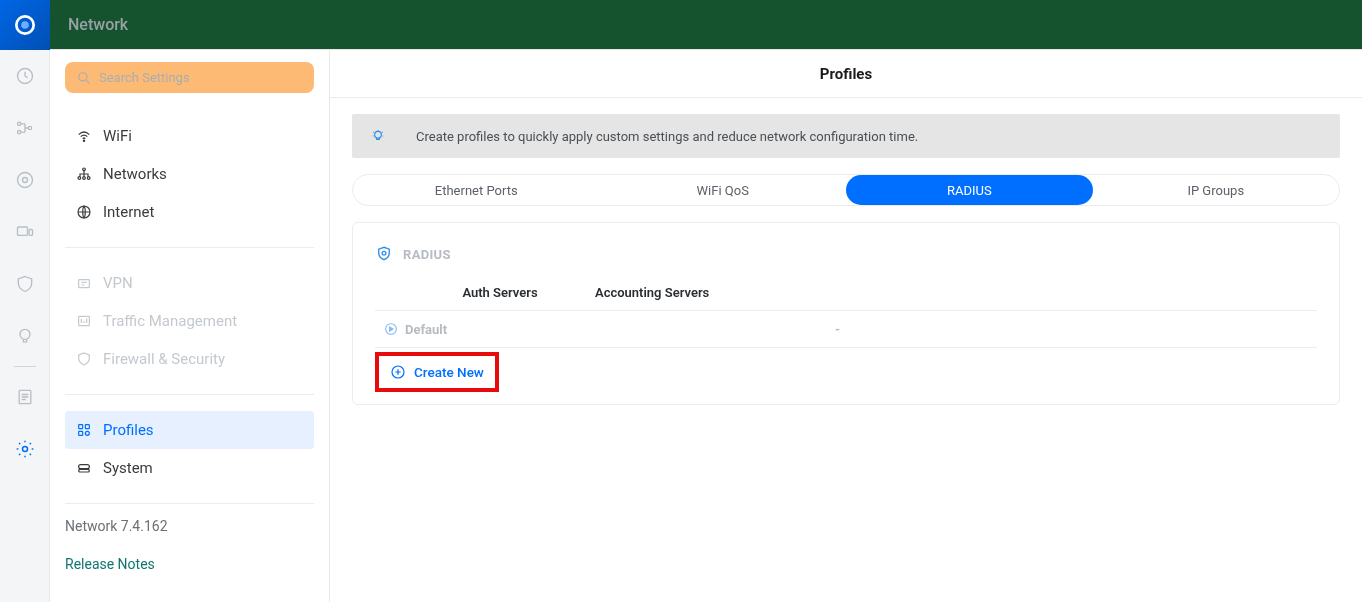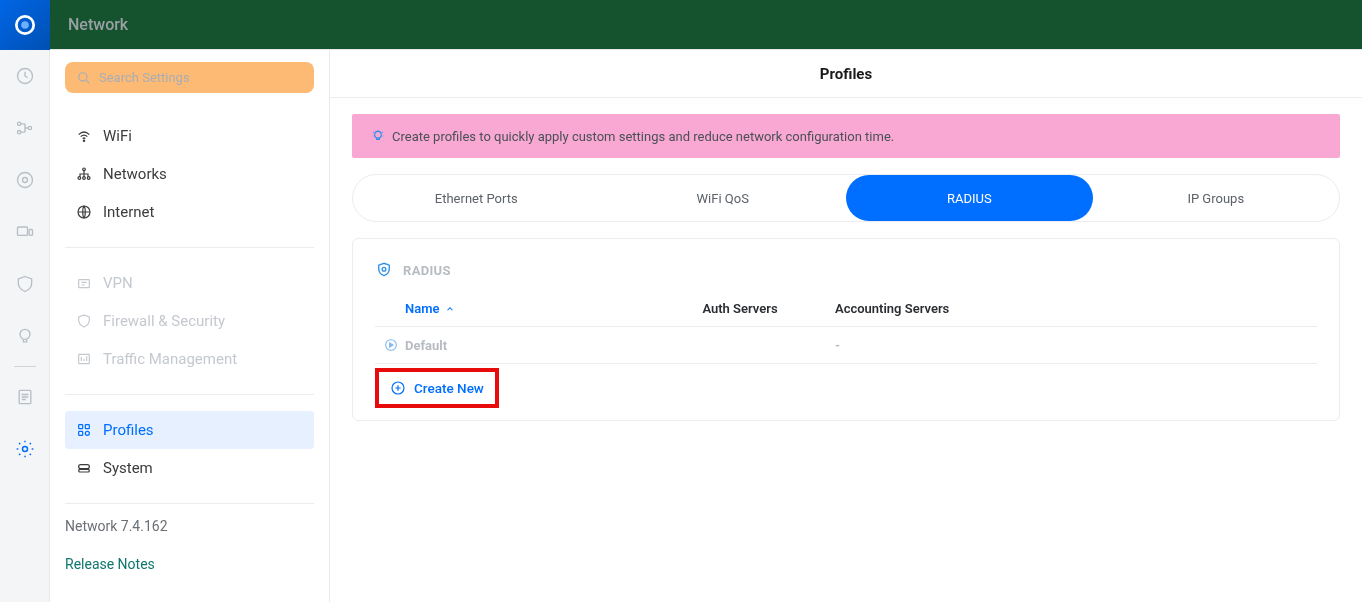--- a/index.html
+++ b/index.html
@@ -36,24 +36,24 @@
     .nav-divider { height: 1px; background: #eaecef; margin: 10px 0; }
     .sidebar-footer { margin-top: auto; font-size: 14px; color: #6b7075; padding: 0 0 18px 0; }
     .sidebar-footer a { color: #0f766e; text-decoration: none; display: block; margin-top: 22px;}
     
     
     .page { flex: 1; display: flex; flex-direction: column; }
     .page-header { height: 48px; display: flex; align-items: center; justify-content: center; border-bottom: 1px solid #eaecef; }
     .page-title { font-size: 15px; font-weight: 700; color: #1a1a1a; }
     .page-content { padding: 16px 22px; }
     
-    .info-banner { background: #f9a8d4; padding: 14px 18px; display: flex; align-items: center; gap: 6px; font-size: 13px; color: #4a5056; border-radius: 2px; margin-bottom: 16px; }
+    .info-banner { background: #e5e5e5; padding: 14px 18px; display: flex; align-items: center; gap: 30px; font-size: 13px; color: #4a5056; border-radius: 2px; margin-bottom: 16px; }
     .info-banner .icon { color: #2f8fe8; }
     
-    .tab-bar { display: flex; border: 1px solid #eaecef; border-radius: 999px; overflow: hidden; height: 48px; margin-bottom: 16px; }
+    .tab-bar { display: flex; border: 1px solid #eaecef; border-radius: 999px; overflow: hidden; height: 32px; margin-bottom: 16px; }
     .tab { flex: 1; display: flex; align-items: center; justify-content: center; font-size: 13px; color: #5c6269; cursor: pointer; }
     .tab.active { background: #006fff; color: #fff; border-radius: 999px; }
     
     .panel { border: 1px solid #eaecef; border-radius: 6px; padding: 22px 22px 12px; }
     .panel-head { display: flex; align-items: center; gap: 10px; margin-bottom: 22px; color: #b7bcc2; font-size: 13px; font-weight: 700; letter-spacing: 0.3px; }
     .panel-head .icon { color: #2f8fe8; }
     
     .table-head { display: flex; padding: 0 10px 10px 30px; font-size: 13px; font-weight: 600; color: #2a2e33; border-bottom: 1px solid #eaecef; }
     .col-name { flex: 0 0 240px; color: #006fff; display:flex; align-items:center; gap:6px; cursor:pointer;}
     .col-auth { flex: 0 0 190px; text-align: center; }
@@ -189,33 +189,33 @@
               <svg width="16" height="16" viewBox="0 0 24 24" fill="none" stroke="currentColor" stroke-width="1.8">
                 <rect x="4" y="7" width="16" height="12" rx="1"></rect>
                 <path d="M8 11h8M8 15h5"></path>
               </svg>
             </span>
           <span>VPN</span>
         </div>
         <div class="nav-item disabled">
           <span class="icon">
               <svg width="16" height="16" viewBox="0 0 24 24" fill="none" stroke="currentColor" stroke-width="1.8">
-                <path d="M12 3l8 3v5c0 5-3.5 8-8 10-4.5-2-8-5-8-10V6l8-3z"></path>
-              </svg>
-            </span>
-          <span>Firewall &amp; Security</span>
-        </div>
-        <div class="nav-item disabled">
-          <span class="icon">
-              <svg width="16" height="16" viewBox="0 0 24 24" fill="none" stroke="currentColor" stroke-width="1.8">
                 <rect x="4" y="5" width="16" height="14" rx="1"></rect>
                 <path d="M8 9v6M12 12v3M16 8v7"></path>
               </svg>
             </span>
           <span>Traffic Management</span>
+        </div>
+        <div class="nav-item disabled">
+          <span class="icon">
+              <svg width="16" height="16" viewBox="0 0 24 24" fill="none" stroke="currentColor" stroke-width="1.8">
+                <path d="M12 3l8 3v5c0 5-3.5 8-8 10-4.5-2-8-5-8-10V6l8-3z"></path>
+              </svg>
+            </span>
+          <span>Firewall &amp; Security</span>
         </div>
       </div>
       <div class="nav-divider"></div>
       <div class="nav-group">
         <div class="nav-item active">
           <span class="icon">
               <svg width="16" height="16" viewBox="0 0 24 24" fill="none" stroke="currentColor" stroke-width="1.8">
                 <rect x="4" y="4" width="6" height="6" rx="1"></rect>
                 <rect x="14" y="4" width="6" height="6" rx="1"></rect>
                 <rect x="4" y="14" width="6" height="6" rx="1"></rect>
@@ -269,26 +269,20 @@
             <span class="icon">
               <svg width="18" height="18" viewBox="0 0 24 24" fill="none" stroke="currentColor" stroke-width="1.8">
                   <path d="M12 3l7 2.5v5c0 4.5-3 7.5-7 9-4-1.5-7-4.5-7-9v-5L12 3z"></path>
                   <circle cx="12" cy="11" r="2.5"></circle>
                 </svg>
             </span>
             <span>RADIUS</span>
           </div>
 
           <div class="table-head">
-            <div class="col-name">
-              <span>Name</span>
-              <svg width="10" height="10" viewBox="0 0 24 24" fill="none" stroke="currentColor" stroke-width="2.5">
-                  <path d="M6 15l6-6 6 6"></path>
-                </svg>
-            </div>
             <div class="col-auth">Auth Servers</div>
             <div class="col-acct">Accounting Servers</div>
           </div>
 
           <div class="table-row">
             <span class="row-icon">
               <svg width="16" height="16" viewBox="0 0 24 24" fill="none" stroke="currentColor" stroke-width="1.6">
                   <circle cx="12" cy="12" r="8"></circle>
                   <path d="M10 9l5 3-5 3z" fill="currentColor"></path>
                 </svg>

